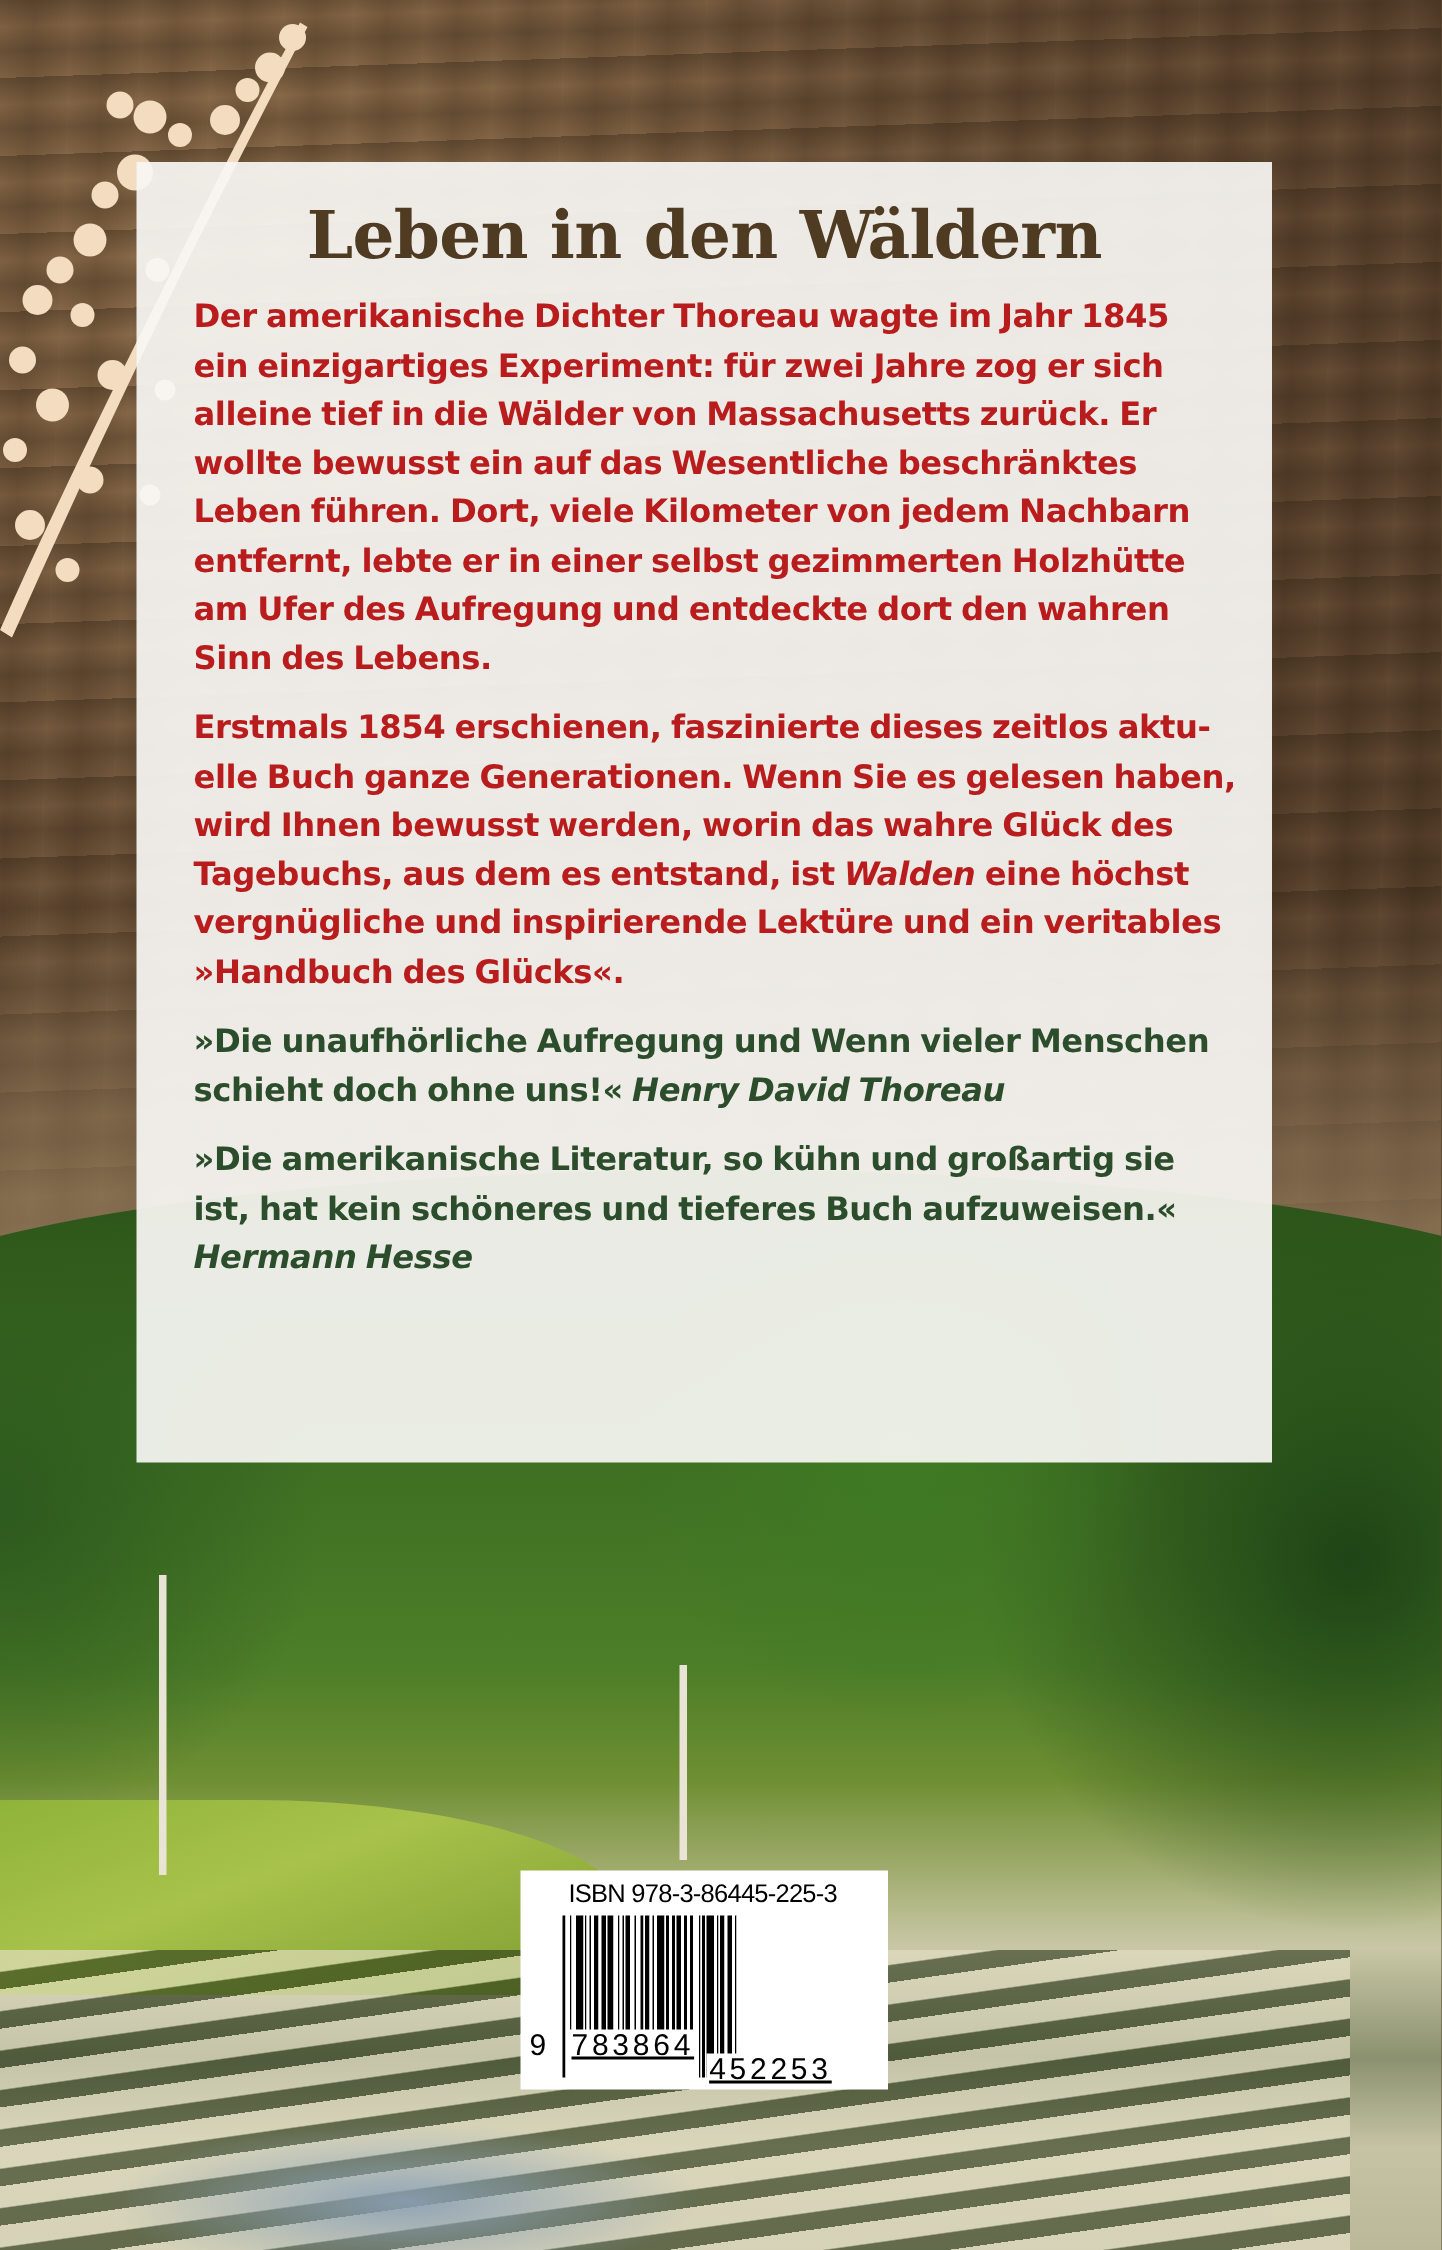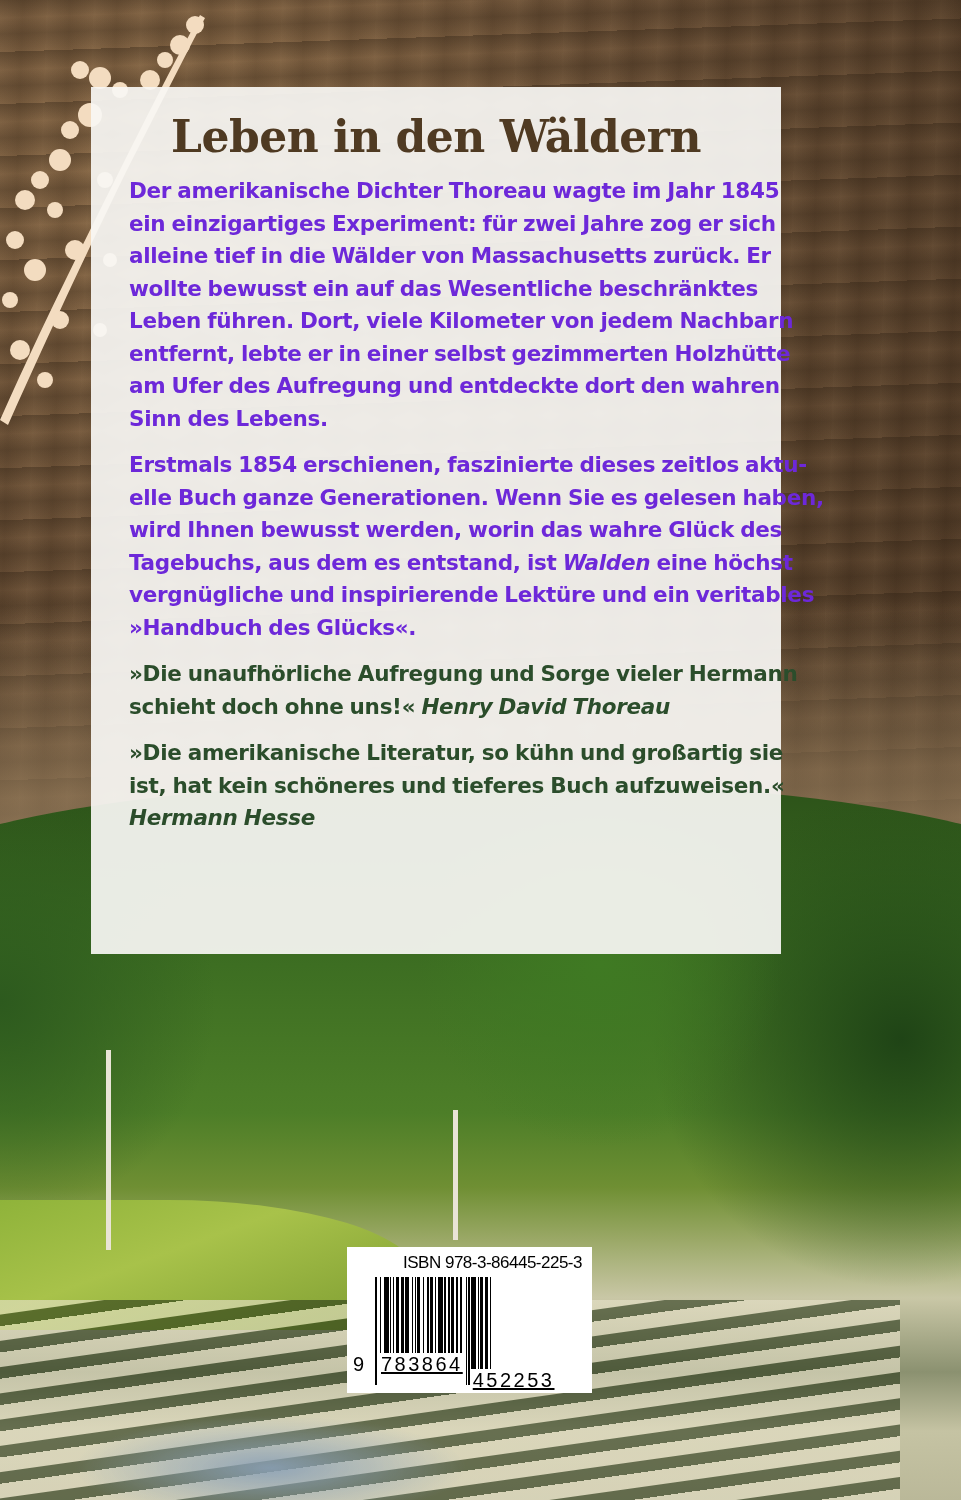--- a/index.html
+++ b/index.html
@@ -42,45 +42,45 @@
   .grass {
     position: absolute; left: 120px; top: 420px; width: 420px; height: 130px;
     background: linear-gradient(160deg, #8fb33a 0%, #a8c24a 40%, #7b9a30 100%);
     border-radius: 0 60% 0 0;
   }
   
   .branch { position: absolute; left: 0; top: 0; width: 230px; height: 430px; }
 
   
   .panel {
-    position: absolute; left: 91px; top: 87px; width: 690px; height: 867px;
+    position: absolute; left: 91px; top: 108px; width: 757px; height: 867px;
     background: rgba(247,246,243,0.93);
     box-sizing: border-box; padding: 22px 0 0 38px;
   }
   .title {
     font-family: "DejaVu Serif", serif; font-size: 44px; color: #4f3a22;
     text-align: center; margin: 0 0 10px -38px; letter-spacing: -0.5px; line-height: 56px;
   }
   .p {
     font-family: "DejaVu Sans", sans-serif; font-weight: bold; font-size: 21.5px;
-    line-height: 32.5px; color: #6d28d9; margin: 0 0 14px 0; width: 690px;
+    line-height: 32.5px; color: #b91c1c; margin: 0 0 14px 0; width: 690px;
     letter-spacing: -0.3px; word-spacing: -1px;
   }
   .p.green { color: #2b4d2b; }
   .p span.line { display: block; white-space: nowrap; }
   .it { font-style: italic; }
 
   
   .barcode {
     position: absolute; left: 347px; top: 1247px; width: 245px; height: 146px;
     background: #ffffff; box-sizing: border-box; padding: 6px 8px 0 8px;
   }
   .isbn {
     font-family: "Liberation Sans", sans-serif; font-size: 17px; color: #000;
-    text-align: right; letter-spacing: -0.5px; line-height: 20px; margin-right: 2px;
+    text-align: center; letter-spacing: -0.5px; line-height: 20px; margin-right: 2px;
   }
   .bars { position: absolute; left: 28px; top: 30px; width: 206px; height: 108px; display: flex; }
   .bars i { display: block; height: 100%; }
   .digits {
     position: absolute; left: 6px; bottom: 2px; width: 232px;
     font-family: "Liberation Sans", sans-serif; font-size: 20px; line-height: 22px; color: #000;
     display: flex;
   }
   .digits .d0 { width: 22px; }
   .digits .g1, .digits .g2 { background: #fff; padding: 0 2px; letter-spacing: 2.5px; text-decoration: underline; }
@@ -145,21 +145,21 @@
   <div class="p">
     <span class="line">Erstmals 1854 erschienen, faszinierte dieses zeitlos aktu-</span>
     <span class="line">elle Buch ganze Generationen. Wenn Sie es gelesen haben,</span>
     <span class="line">wird Ihnen bewusst werden, worin das wahre Glück des</span>
     <span class="line"><span>Tagebuchs, aus dem es entstand, ist </span><span class="it">Walden</span><span> eine höchst</span></span>
     <span class="line">vergnügliche und inspirierende Lektüre und ein veritables</span>
     <span class="line">»Handbuch des Glücks«.</span>
   </div>
 
   <div class="p green">
-    <span class="line">»Die unaufhörliche Aufregung und Sorge vieler Hermann</span>
+    <span class="line">»Die unaufhörliche Aufregung und Wenn vieler Menschen</span>
     <span class="line"><span>schieht doch ohne uns!« </span><span class="it">Henry David Thoreau</span></span>
   </div>
 
   <div class="p green">
     <span class="line">»Die amerikanische Literatur, so kühn und großartig sie</span>
     <span class="line">ist, hat kein schöneres und tieferes Buch aufzuweisen.«</span>
     <span class="line it">Hermann Hesse</span>
   </div>
 </div>
 

